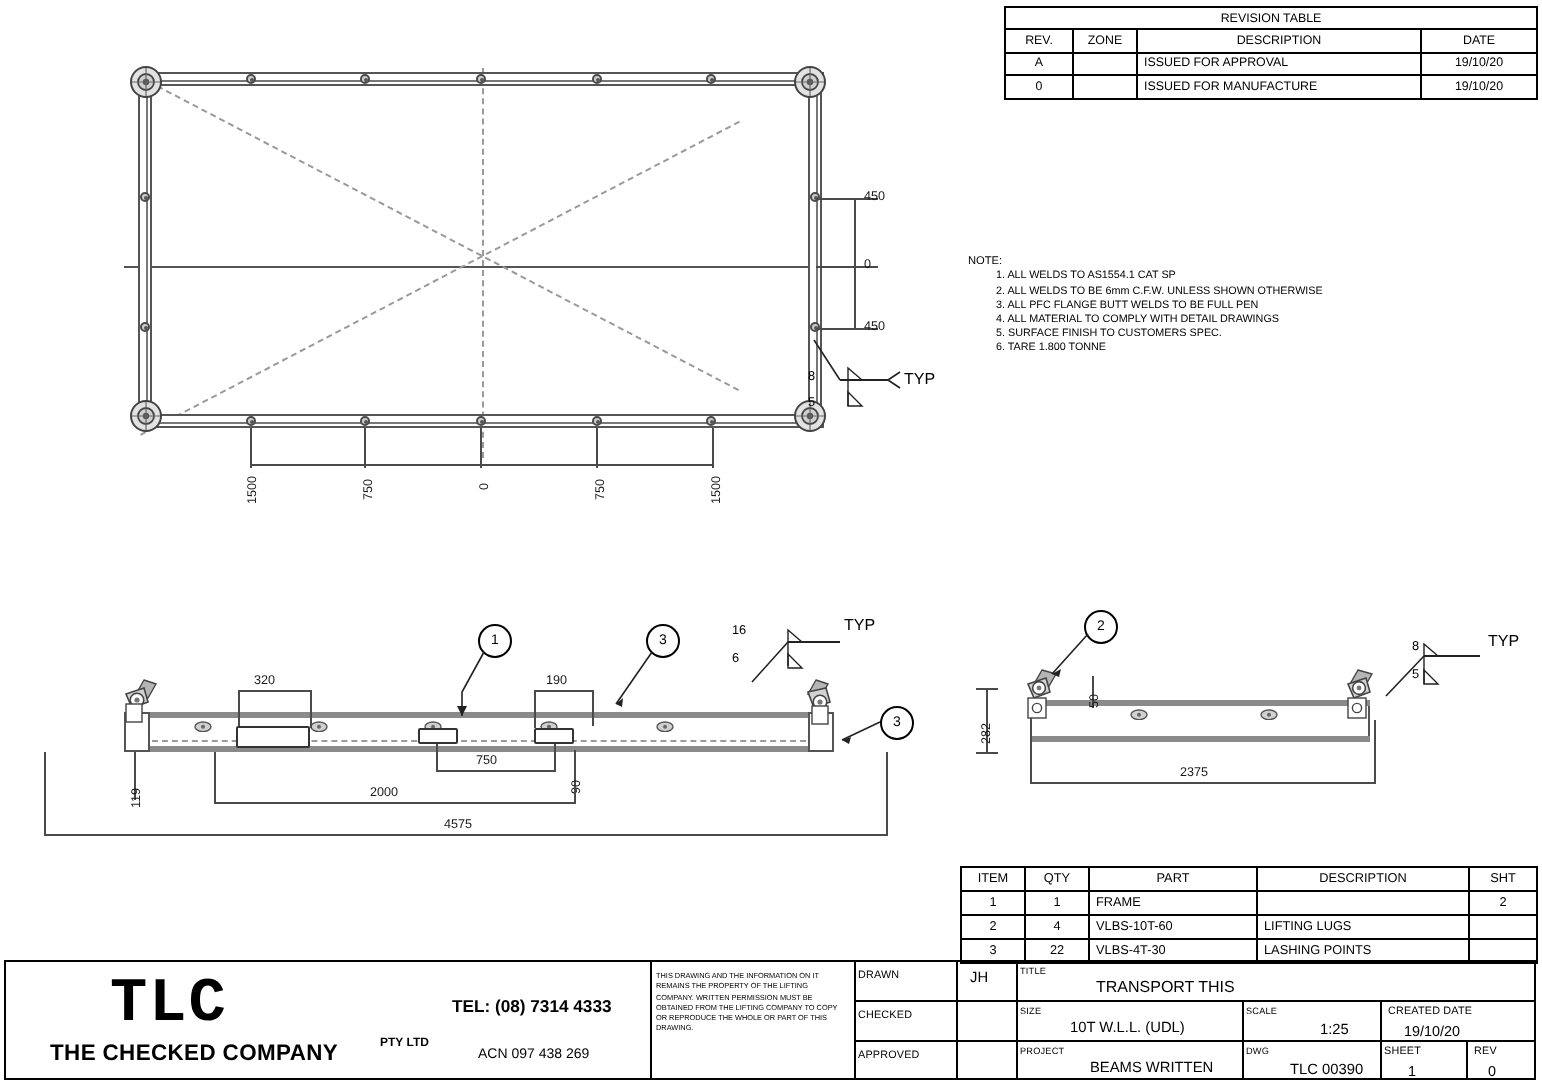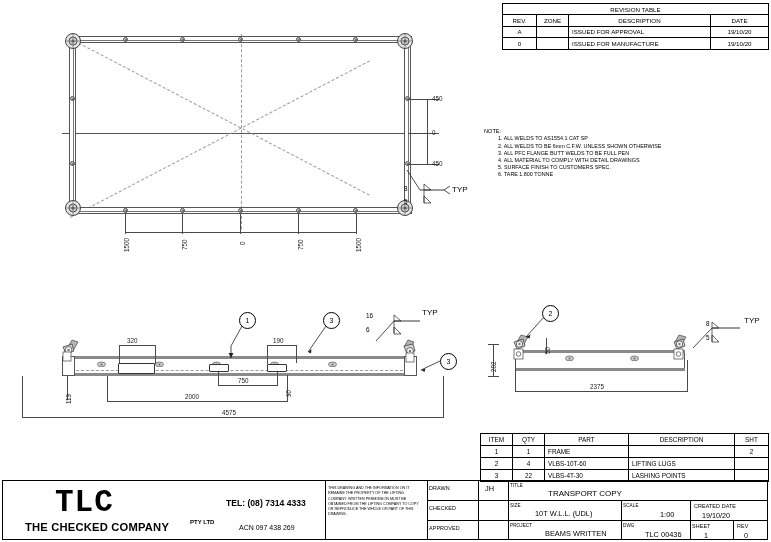--- a/index.html
+++ b/index.html
@@ -514,36 +514,36 @@
   <div id="legal">THIS DRAWING AND THE INFORMATION ON IT REMAINS THE PROPERTY OF THE LIFTING COMPANY. WRITTEN PERMISSION MUST BE OBTAINED FROM THE LIFTING COMPANY TO COPY OR REPRODUCE THE WHOLE OR PART OF THIS DRAWING.</div>
 
   <div class="minilabel" style="left:429px;top:485px;font-size:5.4px;">DRAWN</div>
   <div class="tbval" style="left:485px;top:484px;">JH</div>
   <div class="minilabel" style="left:429px;top:505px;font-size:5.4px;">CHECKED</div>
   <div class="tbval" style="left:485px;top:504px;"></div>
   <div class="minilabel" style="left:429px;top:525px;font-size:5.4px;">APPROVED</div>
   <div class="tbval" style="left:485px;top:524px;"></div>
 
   <div class="minilabel" style="left:510px;top:483px;">TITLE</div>
-  <div class="tbval" style="left:548px;top:489px;font-size:8px;">TRANSPORT COPY</div>
+  <div class="tbval" style="left:548px;top:489px;font-size:8px;">TRANSPORT THIS</div>
 
   <div class="minilabel" style="left:510px;top:503px;">SIZE</div>
   <div class="tbval" style="left:535px;top:509px;">10T W.L.L.  (UDL)</div>
 
   <div class="minilabel" style="left:623px;top:503px;">SCALE</div>
-  <div class="tbval" style="left:660px;top:510px;">1:00</div>
+  <div class="tbval" style="left:660px;top:510px;">1:25</div>
 
   <div class="minilabel" style="left:694px;top:503px;font-size:5.4px;">CREATED DATE</div>
   <div class="tbval" style="left:702px;top:511px;font-size:7.2px;">19/10/20</div>
 
   <div class="minilabel" style="left:510px;top:523px;">PROJECT</div>
   <div class="tbval" style="left:545px;top:529px;">BEAMS WRITTEN</div>
 
   <div class="minilabel" style="left:623px;top:523px;">DWG</div>
-  <div class="tbval" style="left:645px;top:530px;">TLC 00436</div>
+  <div class="tbval" style="left:645px;top:530px;">TLC 00390</div>
 
   <div class="minilabel" style="left:692px;top:523px;font-size:5.4px;">SHEET</div>
   <div class="tbval" style="left:704px;top:531px;font-size:7.2px;">1</div>
 
   <div class="minilabel" style="left:737px;top:523px;font-size:5.4px;">REV</div>
   <div class="tbval" style="left:744px;top:531px;font-size:7.2px;">0</div>
 
 </div>
 
 </body></html>

